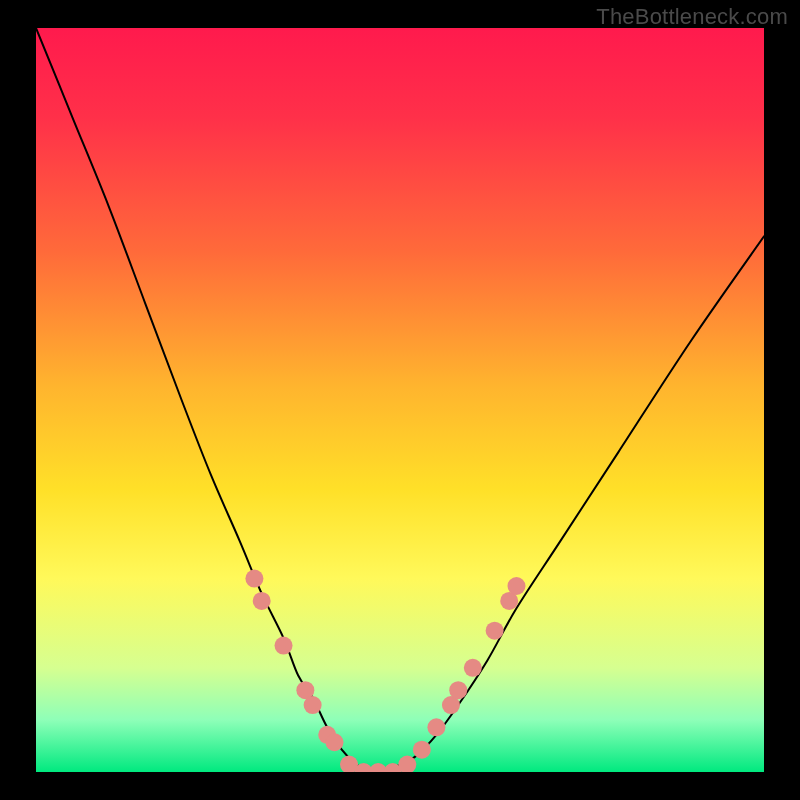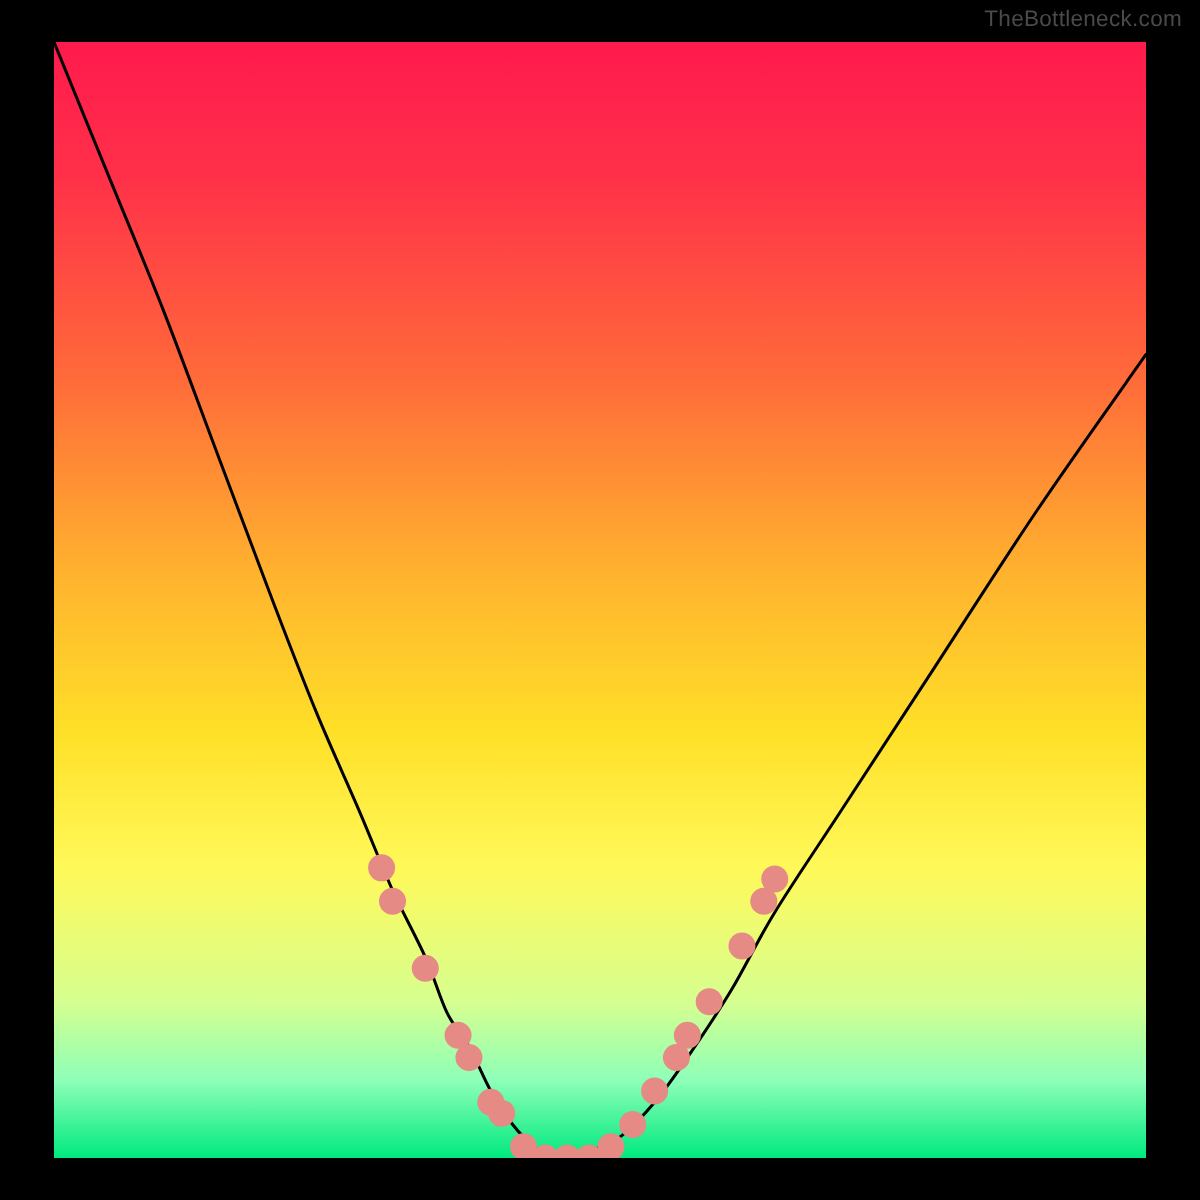--- a/index.html
+++ b/index.html
@@ -15,21 +15,21 @@
     position: relative;
     width: 800px;
     height: 800px;
     background: #000;
   }
   .watermark {
     position: absolute;
     top: 4px;
     right: 12px;
     color: #4a4a4a;
-    font-size: 15px;
+    font-size: 22px;
     font-weight: 500;
     letter-spacing: 0.2px;
     z-index: 5;
   }
   .plot-area {
     position: absolute;
     left: 36px;
     top: 28px;
     width: 728px;
     height: 744px;

